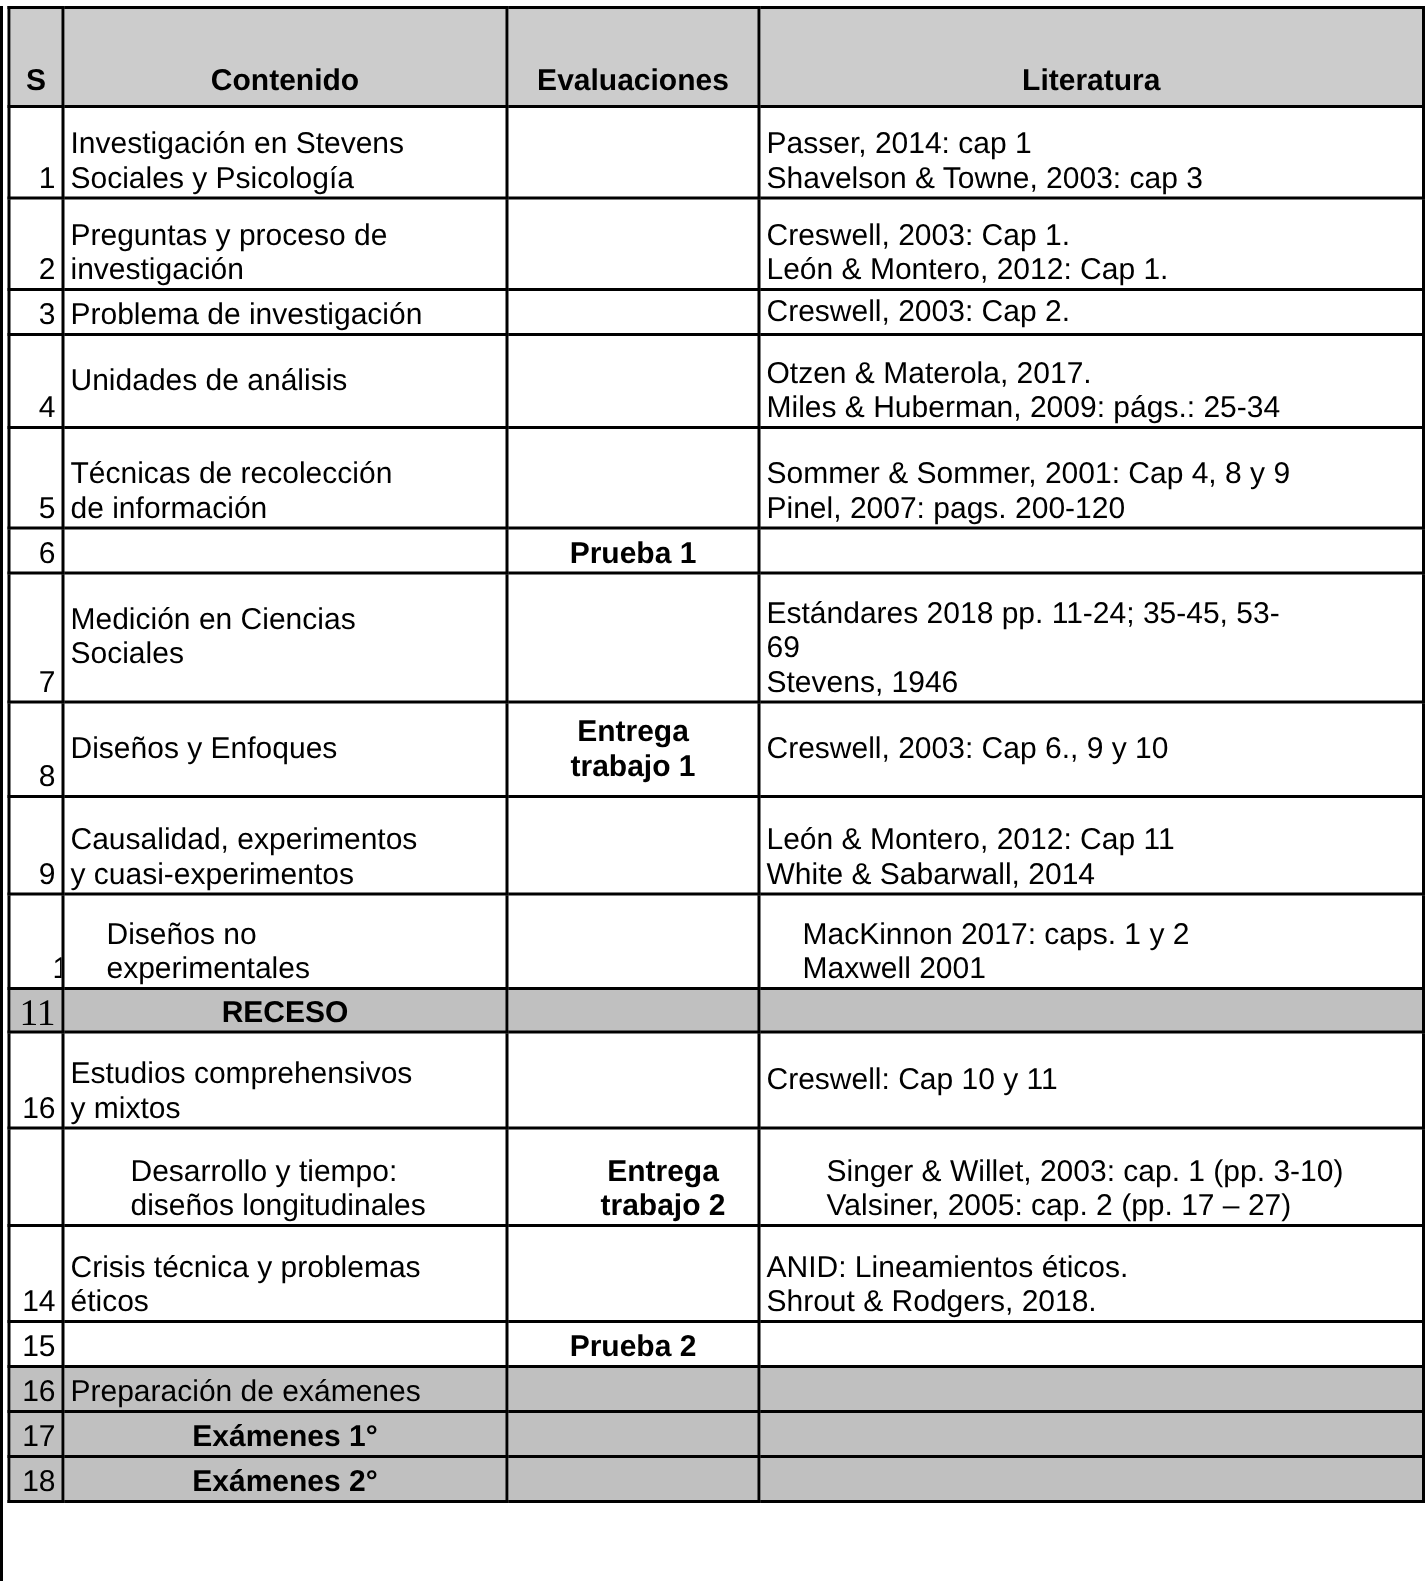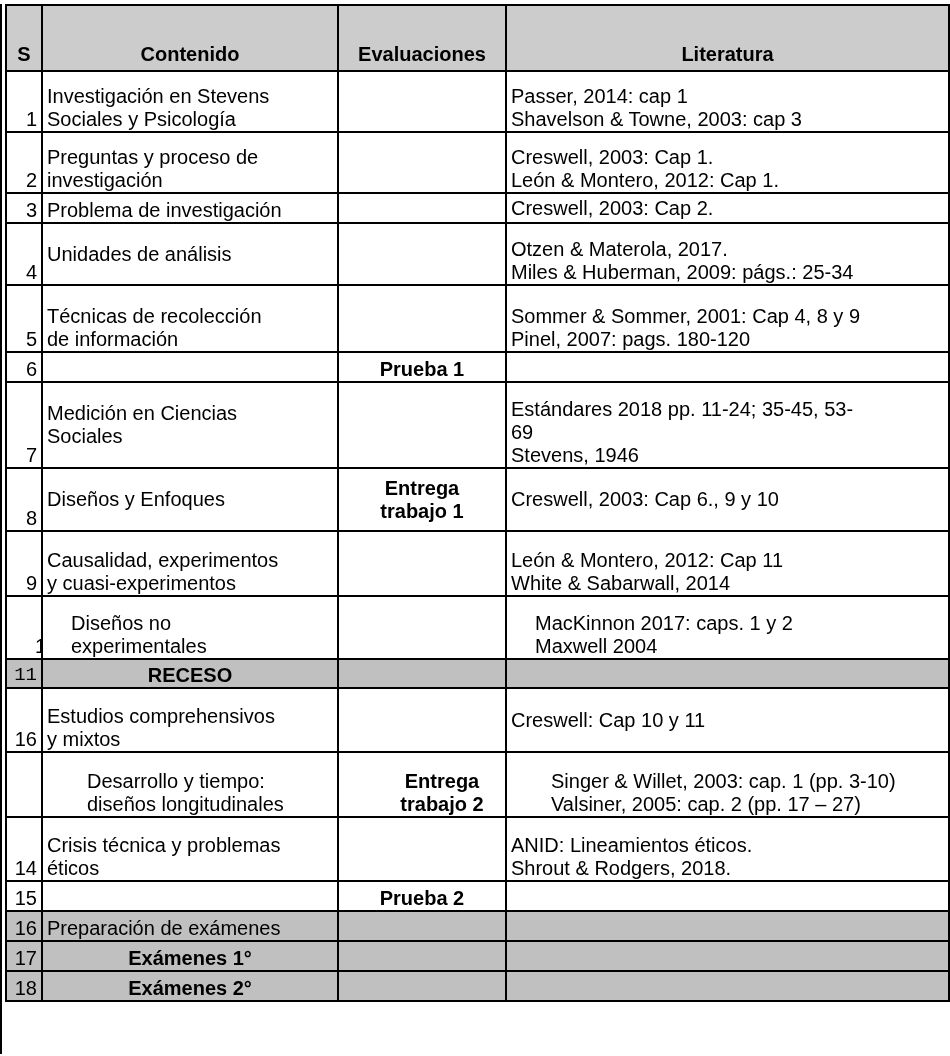--- a/index.html
+++ b/index.html
@@ -68,22 +68,22 @@
       font-weight: bold;
       text-align: center;
       padding-left: 6px;
     }
     tr.gray td { background: #c0c0c0; }
     td.center-bold {
       text-align: center;
       font-weight: bold;
     }
     td.serif-num {
-      font-family: Liberation Mono, monospace;
-      font-size: 19px;
+      font-family: Liberation Serif, serif;
+      font-size: 25px;
     }
     .line { display: block; white-space: nowrap; }
 
     tr.r1 td { height: 59px; }
     tr.r2 td { height: 59px; }
     tr.r3 td { height: 28px; }
     tr.r4 td { height: 60px; }
     tr.r5 td { height: 65px; }
     tr.r6 td { height: 28px; }
     tr.r7 td { height: 84px; }
@@ -181,21 +181,21 @@
 
     <tr class="r5">
       <td class="num">5</td>
       <td class="cont">
         <span class="line">Técnicas de recolección</span>
         <span class="line">de información</span>
       </td>
       <td class="eval"></td>
       <td class="lit">
         <span class="line" style="margin-top:9px">Sommer &amp; Sommer, 2001: Cap 4, 8 y 9</span>
-        <span class="line">Pinel, 2007: pags. 180-120</span>
+        <span class="line">Pinel, 2007: pags. 200-120</span>
       </td>
     </tr>
 
     <tr class="r6">
       <td class="num">6</td>
       <td class="cont"></td>
       <td class="eval">
         <span class="line">Prueba 1</span>
       </td>
       <td class="lit"></td>
@@ -244,21 +244,21 @@
 
     <tr class="r10">
       <td class="num">10</td>
       <td class="cont">
         <span class="line">Diseños no</span>
         <span class="line">experimentales</span>
       </td>
       <td class="eval"></td>
       <td class="lit">
         <span class="line" style="margin-top:6px">MacKinnon 2017: caps. 1 y 2</span>
-        <span class="line">Maxwell 2004</span>
+        <span class="line">Maxwell 2001</span>
       </td>
     </tr>
 
     <tr class="r11 gray">
       <td class="num serif-num">11</td>
       <td class="cont center-bold">
         <span class="line">RECESO</span>
       </td>
       <td class="eval"></td>
       <td class="lit"></td>

